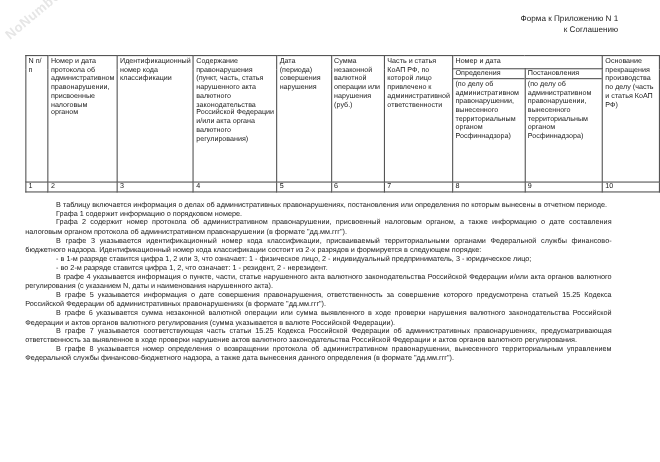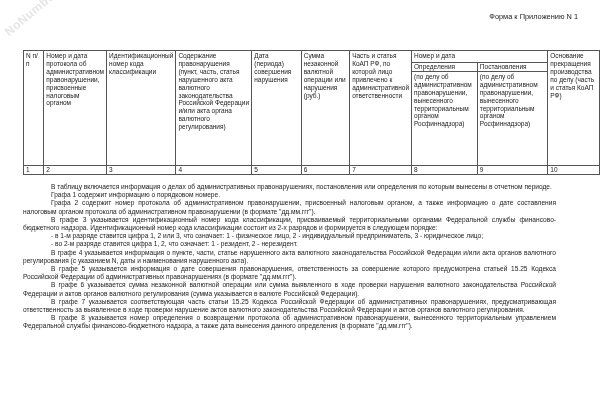--- a/index.html
+++ b/index.html
@@ -7,21 +7,21 @@
     width: 600px; height: 420px; background: #ffffff; position: relative; overflow: hidden;
     font-family: "Liberation Sans", sans-serif; color: #222;
   }
   .watermark {
     position: absolute; left: 2px; top: 28px; transform: rotate(-40deg);
     transform-origin: left top;
     font-size: 12px; font-weight: bold; color: #e6e6e6; letter-spacing: 0.5px;
     white-space: nowrap;
   }
   .header-right {
-    position: absolute; right: 22px; top: 12px; text-align: right;
+    position: absolute; right: 38px; top: 12px; text-align: right;
     font-size: 7.4px; line-height: 10px;
   }
   .header-right .blank { display: inline-block; border-bottom: 0.8px solid #333; height: 7px; vertical-align: baseline; }
   table.form {
     position: absolute; left: 23px; top: 50px; border-collapse: collapse;
     font-size: 6.5px; line-height: 7.9px; table-layout: fixed;
   }
   table.form td {
     border: 0.8px solid #555; vertical-align: top; padding: 1px 2px; text-align: left;
     word-wrap: break-word;
@@ -33,20 +33,21 @@
   }
   .body-text p { margin: 0; text-indent: 28px; }
 </style>
 </head>
 <body>
 
 <div class="watermark">NoNumber.ru</div>
 
 <div class="header-right">
   <div>Форма к Приложению N 1</div>
+  <div>к Соглашению</div>
 </div>
 
 <table class="form">
   <colgroup>
     <col style="width:21px">
     <col style="width:52px">
     <col style="width:40px">
     <col style="width:77px">
     <col style="width:50px">
     <col style="width:49px">

